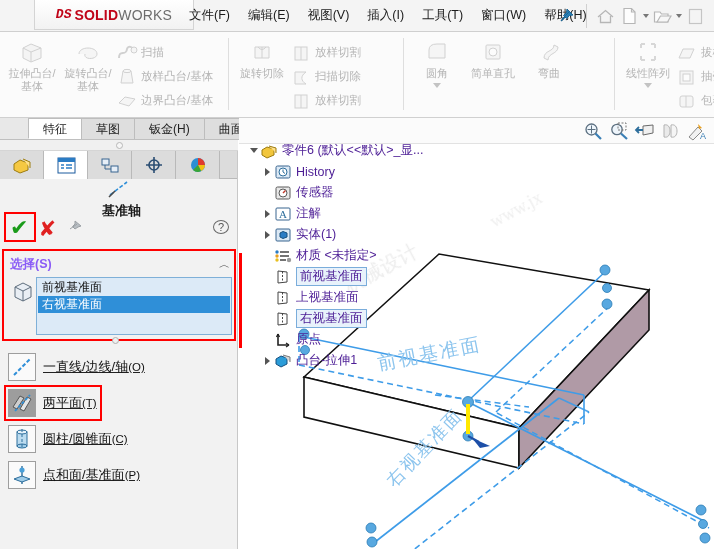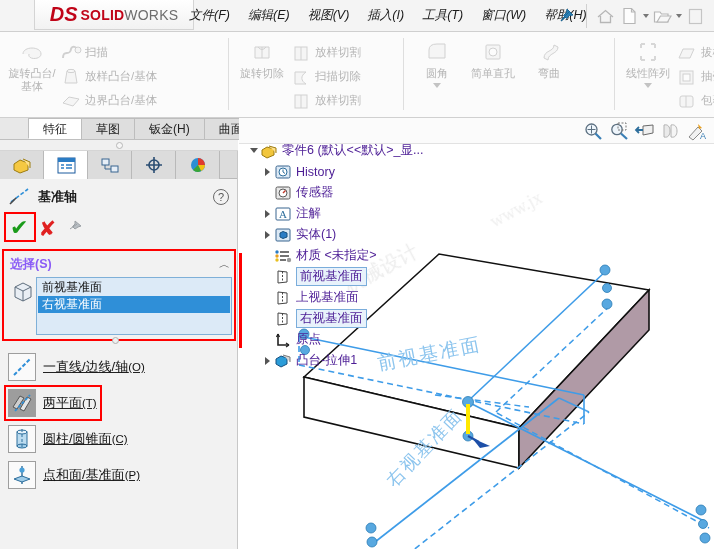--- a/index.html
+++ b/index.html
@@ -18,23 +18,23 @@
     display:flex; align-items:center;
   }
   .logo-box{
     width:160px; height:30px; margin-left:34px;
     background:linear-gradient(#ffffff,#f2f2f2);
     border:1px solid #d4d4d4; border-top:none;
     display:flex; align-items:center; justify-content:center;
     position:absolute; left:0; top:0;
   }
   .logo-text{ font-weight:bold; font-size:14px; color:#c00418; letter-spacing:.2px; }
-  .logo-mark{ font-size:20px; font-weight:bold; color:#c00418; font-style:italic; margin-right:3px;}
+  .logo-mark{ font-size:13px; font-weight:bold; color:#c00418; font-style:italic; margin-right:3px;font-family:Liberation Mono, monospace;}
   .menus{ position:absolute; left:180px; top:0; height:31px; display:flex; align-items:center; }
-  .menu-item{ padding:0 9px; font-size:12.5px; color:#1a1a1a; line-height:31px; cursor:default;font-style:italic; }
+  .menu-item{ padding:0 9px; font-size:12.5px; color:#1a1a1a; line-height:31px; cursor:default; }
   .pin-icon{ position:absolute; left:556px; top:6px; width:20px;height:20px; }
   .mb-sep{ position:absolute; left:586px; top:4px; width:1px; height:24px; background:#d0d0d0; }
   .qa-icons{ position:absolute; left:594px; top:3px; height:26px; display:flex; align-items:center; gap:2px;}
   .qa{ width:22px;height:24px; display:flex;align-items:center;justify-content:center; }
   .caret{ width:0;height:0;border-left:3px solid transparent;border-right:3px solid transparent;border-top:4px solid #777; margin-left:1px;}
 
   
   .ribbon{
     position:absolute; left:0; top:32px; width:714px; height:86px;
     background:#fbfbfb; border-bottom:1px solid #d0d0d0; overflow:hidden;
@@ -72,21 +72,21 @@
 
   
   .pm{
     position:absolute; left:0; top:151px; width:238px; height:398px;
     background:#f2f2f2; border-right:1px solid #c8c8c8;
   }
   .pm-tabs{ display:flex; height:28px; background:#dcdcdc; border-bottom:1px solid #b9b9b9;}
   .pm-tab{ width:44px; height:28px; display:flex;align-items:center;justify-content:center;
            border-right:1px solid #b9b9b9; background:#dcdcdc;}
   .pm-tab.active{ background:#fff; }
-  .pm-head{ height:36px; display:flex; align-items:center; padding:0 8px; }
+  .pm-head{ height:36px; display:flex; align-items:center; padding:0 8px;flex-direction:column; }
   .pm-title{ font-weight:bold; font-size:13px; color:#1a1a1a; margin-left:6px;}
   .help-q{ margin-left:auto; width:16px;height:16px;border:1.3px solid #6a6a6a;border-radius:50%;
            font-size:11px;color:#555;display:flex;align-items:center;justify-content:center;}
   .pm-actions{ height:26px; display:flex; align-items:center; padding-left:6px; gap:10px; position:relative;}
   .ok-box{ position:absolute; left:4px; top:-3px; width:32px;height:30px; border:2px solid #ff0000; }
   .chk{ font-size:22px; color:#1a9b1a; font-weight:bold; line-height:22px; margin-left:4px;}
   .xmk{ font-size:21px; color:#e02020; font-weight:bold; line-height:21px;}
   .pinsm{ opacity:.65; }
 
   
@@ -197,20 +197,29 @@
     </div>
   </div>
 </div>
 
 <div class="ribbon">
 
   <div class="rb-group" style="left:4px;">
     <div class="big-btn">
       <span class="big-ico">
         <svg width="30" height="28" viewBox="0 0 30 28">
+            <path d="M6 10 L14 6 L24 10 L24 20 L14 24 L6 20 Z" fill="#e9e9e9" stroke="#8d8d8d"></path>
+            <path d="M6 10 L14 14 L24 10 M14 14 V24" fill="none" stroke="#8d8d8d"></path>
+          </svg>
+      </span>
+      <span class="big-lbl">拉伸凸台/基体</span>
+    </div>
+    <div class="big-btn">
+      <span class="big-ico">
+        <svg width="30" height="28" viewBox="0 0 30 28">
             <path d="M6 16 C6 8 24 8 24 16 C24 22 10 22 12 16" fill="#ececec" stroke="#8d8d8d"></path>
           </svg>
       </span>
       <span class="big-lbl">旋转凸台/基体</span>
     </div>
     <div class="sm-list">
       <div class="sm-btn">
         <span class="sm-ico">
           <svg width="22" height="20" viewBox="0 0 22 20">
               <path d="M3 15 C3 6 10 14 11 6 C12 2 17 4 18 7" fill="none" stroke="#8d8d8d" stroke-width="2"></path>

